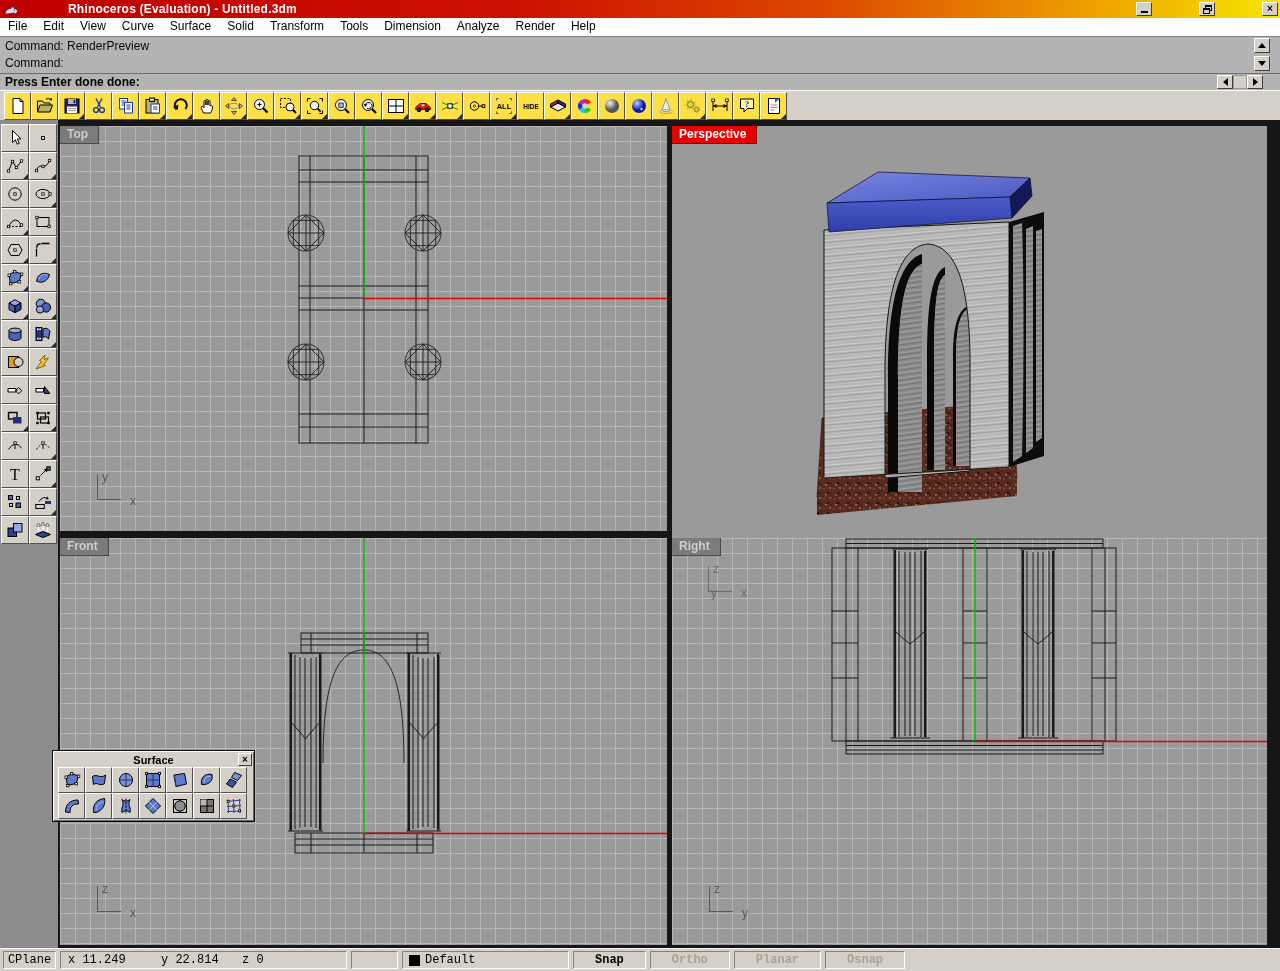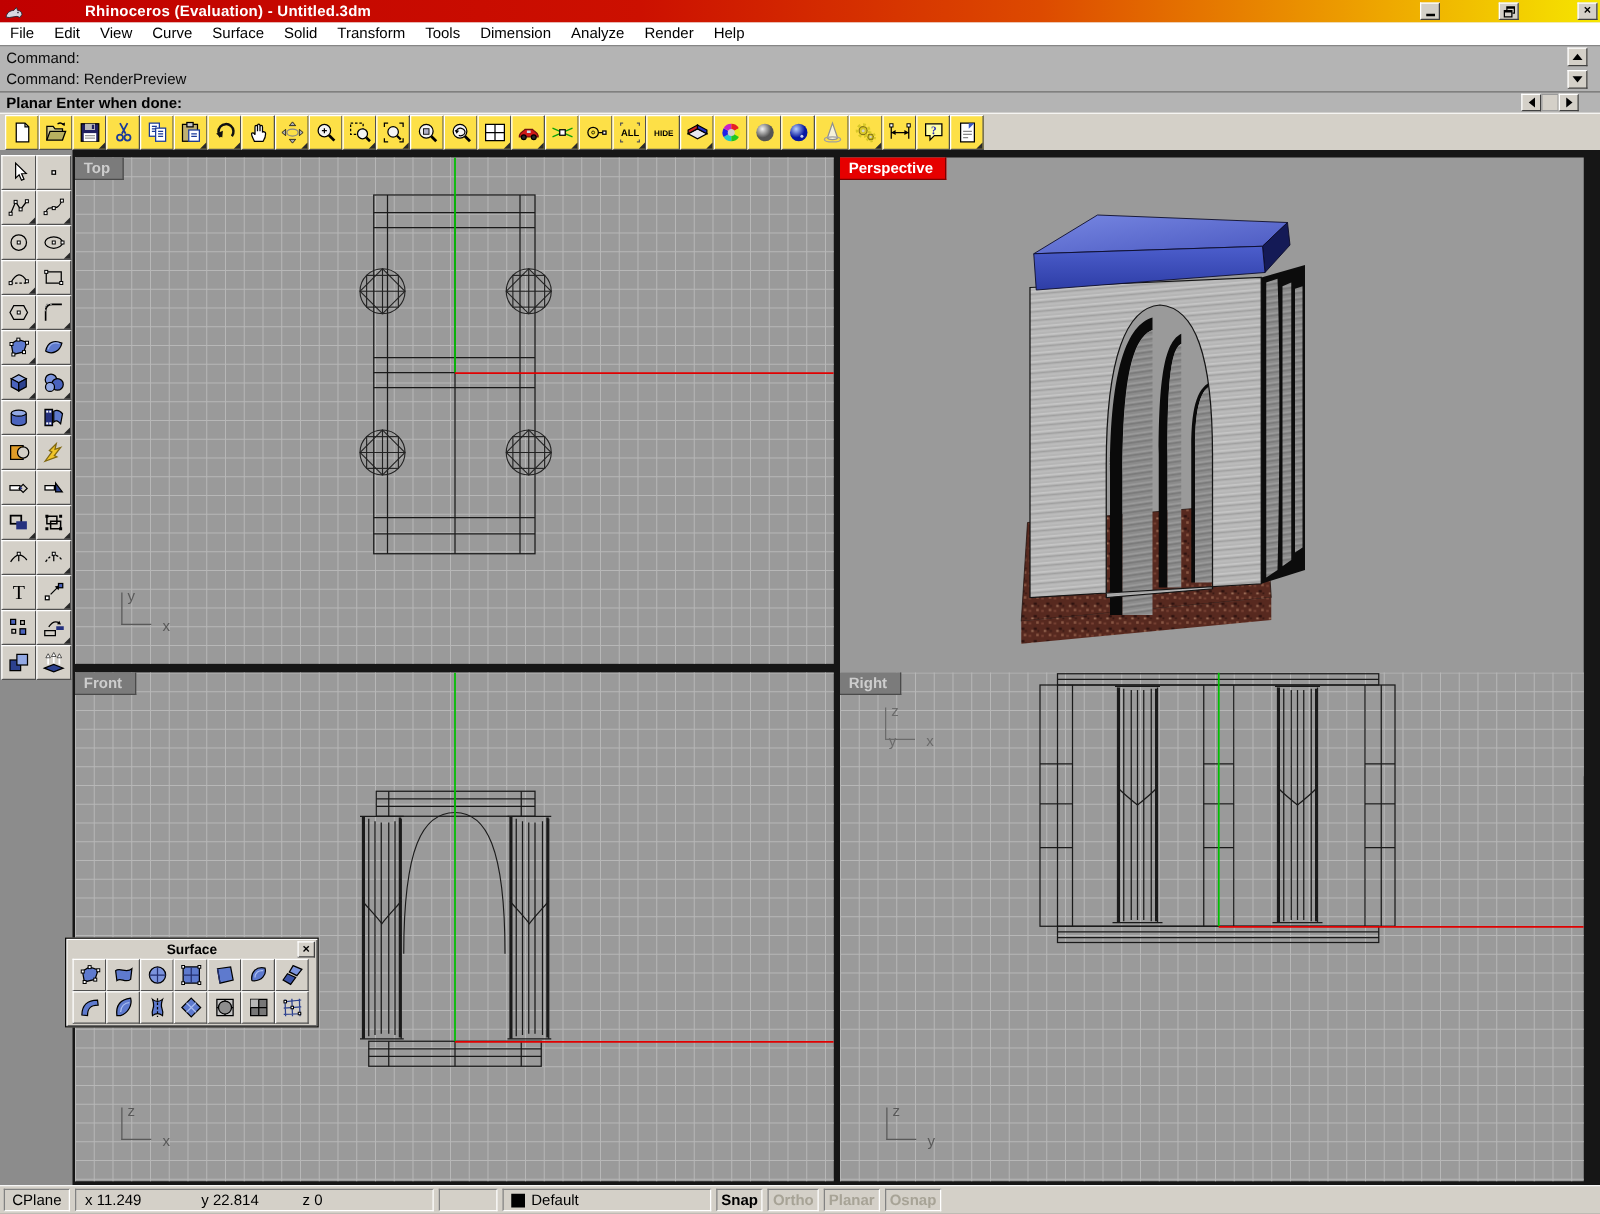--- a/index.html
+++ b/index.html
@@ -81,29 +81,29 @@
 .palette-close { position:absolute; right:1px; top:1px; width:14px; height:13px; border:1px solid;
   border-color:#fff #404040 #404040 #fff; background:#d4d0c8; font:bold 10px "Liberation Sans",sans-serif;
   display:flex; align-items:center; justify-content:center; line-height:10px; }
 .palette-grid { display:flex; flex-wrap:wrap; width:191px; margin:0 auto 1px; }
 .sp { width:27px; height:26px; background:#d4d0c8; border:1px solid; border-color:#fff #505050 #505050 #fff;
   position:relative; display:flex; align-items:center; justify-content:center; }
 
 
 .statusbar { height:23px; background:#d4d0c8; border-top:1px solid #f6f6f6; display:flex; align-items:center;
   font-size:12px; padding:0 3px; gap:4px; color:#000; }
-.cell { height:18px; border:1px solid; border-color:#828282 #fff #fff #828282; display:flex; align-items:center; padding:0 6px; }
+.cell { height:18px; border:1px solid; border-color:#828282 #fff #fff #828282; display:flex; align-items:center; padding:0 6px;font-family:Liberation Mono, monospace; }
 .cell-cplane { width:53px; justify-content:center; }
 .cell-coords { width:287px; position:relative; }
 .cell-coords span { position:absolute; top:1px; }
 .cc-x { left:7px; } .cc-y { left:100px; } .cc-z { left:181px; }
 .cell-blank { width:47px; }
 .cell-layer { width:167px; }
 .swatch { width:11px; height:11px; background:#000; margin-right:5px; flex:none; }
-.toggle { font-weight:bold; padding:0 3px; }
+.toggle { font-weight:bold; padding:0 21px; }
 .toggle.off { color:#a7a396; font-weight:bold; }
 </style>
 </head>
 <body>
 
 <div class="titlebar">
   <svg class="title-icon" viewBox="0 0 16 16">
     <path d="M1.5,12.5 C2,8.5 5,6.8 8,6.8 L10.3,4.2 L11.3,6.8 C13.5,6.8 15,8.3 15,10.2 L13.3,12.8 L10.8,11.8 L4.2,12.8 Z" fill="#d8d8e2" stroke="#2a2a38" stroke-width="0.8"></path>
     <circle cx="11.6" cy="8.6" r="0.7" fill="#2a2a38"></circle>
   </svg>
@@ -131,34 +131,34 @@
     <span class="menu-item">Solid</span>
     <span class="menu-item">Transform</span>
     <span class="menu-item">Tools</span>
     <span class="menu-item">Dimension</span>
     <span class="menu-item">Analyze</span>
     <span class="menu-item">Render</span>
     <span class="menu-item">Help</span>
   </div>
 
 <div class="cmdarea">
+  <div class="cmdline">Command: RenderPreview</div>
   <div class="cmdline">Command:</div>
-  <div class="cmdline">Command: RenderPreview</div>
   <div class="vscroll">
     <div class="sc-btn">
         <span class="tri-up"></span>
       </div>
     <div class="sc-btn">
         <span class="tri-dn"></span>
       </div>
   </div>
 </div>
 
 <div class="promptbar">
-  <span>Planar Enter when done:</span>
+  <span>Press Enter done done:</span>
   <div class="hscroll">
     <div class="hs-btn">
         <span class="tri-lf"></span>
       </div>
     <div class="hs-track"></div>
     <div class="hs-btn">
         <span class="tri-rt"></span>
       </div>
   </div>
 </div>

